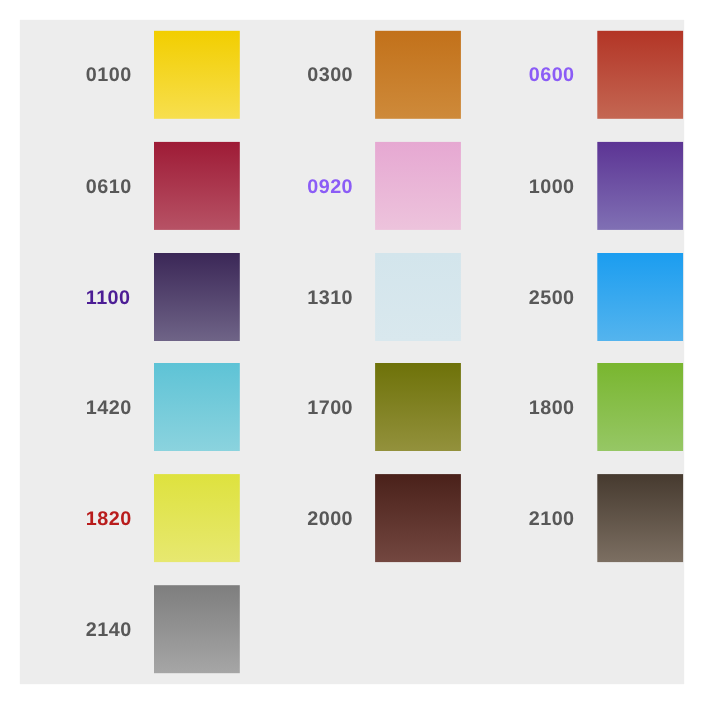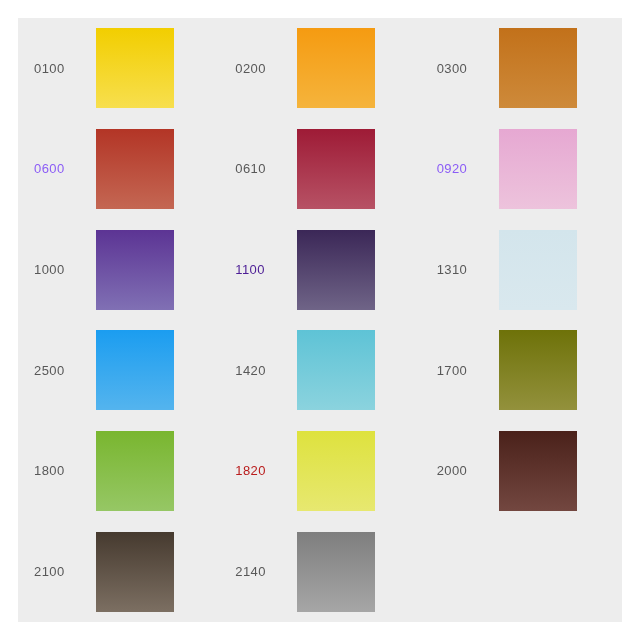--- a/index.html
+++ b/index.html
@@ -52,51 +52,48 @@
     align-items: center;
     justify-content: flex-start;
     box-sizing: border-box;
     padding-left: 16px;
   }
 
   .swatch-label {
     width: 62px;
     flex: 0 0 62px;
     font-family: "Liberation Sans", sans-serif;
-    font-size: 13px;
-    font-weight: 400;
+    font-size: 18px;
+    font-weight: 700;
     color: #585858;
     letter-spacing: 0.4px;
     text-align: left;
     line-height: 1;
     white-space: nowrap;
     user-select: none;
+    margin-left: 44px;
   }
 
   .swatch-chip {
     width: 78px;
     height: 80px;
     flex: 0 0 78px;
     box-sizing: border-box;
     background-color: #cccccc;
   }
 </style>
 </head>
 <body style="background: rgb(255, 255, 255);">
 
 <div id="swatch-page" style="background: rgb(255, 255, 255);">
   <div id="swatch-panel" style="background: rgb(237, 237, 237);">
     <div id="swatch-grid">
         <div class="swatch-cell">
           <div class="swatch-label" style="color: rgb(88, 88, 88);">0100</div>
           <div class="swatch-chip" style="background: linear-gradient(rgb(242, 206, 0) 0%, rgb(247, 223, 78) 100%);"></div>
-        </div>
-        <div class="swatch-cell">
-          <div class="swatch-label" style="color: rgb(88, 88, 88);">0200</div>
-          <div class="swatch-chip" style="background: linear-gradient(rgb(245, 155, 17) 0%, rgb(245, 180, 60) 100%);"></div>
         </div>
         <div class="swatch-cell">
           <div class="swatch-label" style="color: rgb(88, 88, 88);">0300</div>
           <div class="swatch-chip" style="background: linear-gradient(rgb(194, 113, 26) 0%, rgb(206, 138, 58) 100%);"></div>
         </div>
         <div class="swatch-cell">
           <div class="swatch-label" style="color: #8b5cf6;">0600</div>
           <div class="swatch-chip" style="background: linear-gradient(rgb(179, 53, 38) 0%, rgb(196, 103, 83) 100%);"></div>
         </div>
         <div class="swatch-cell">

